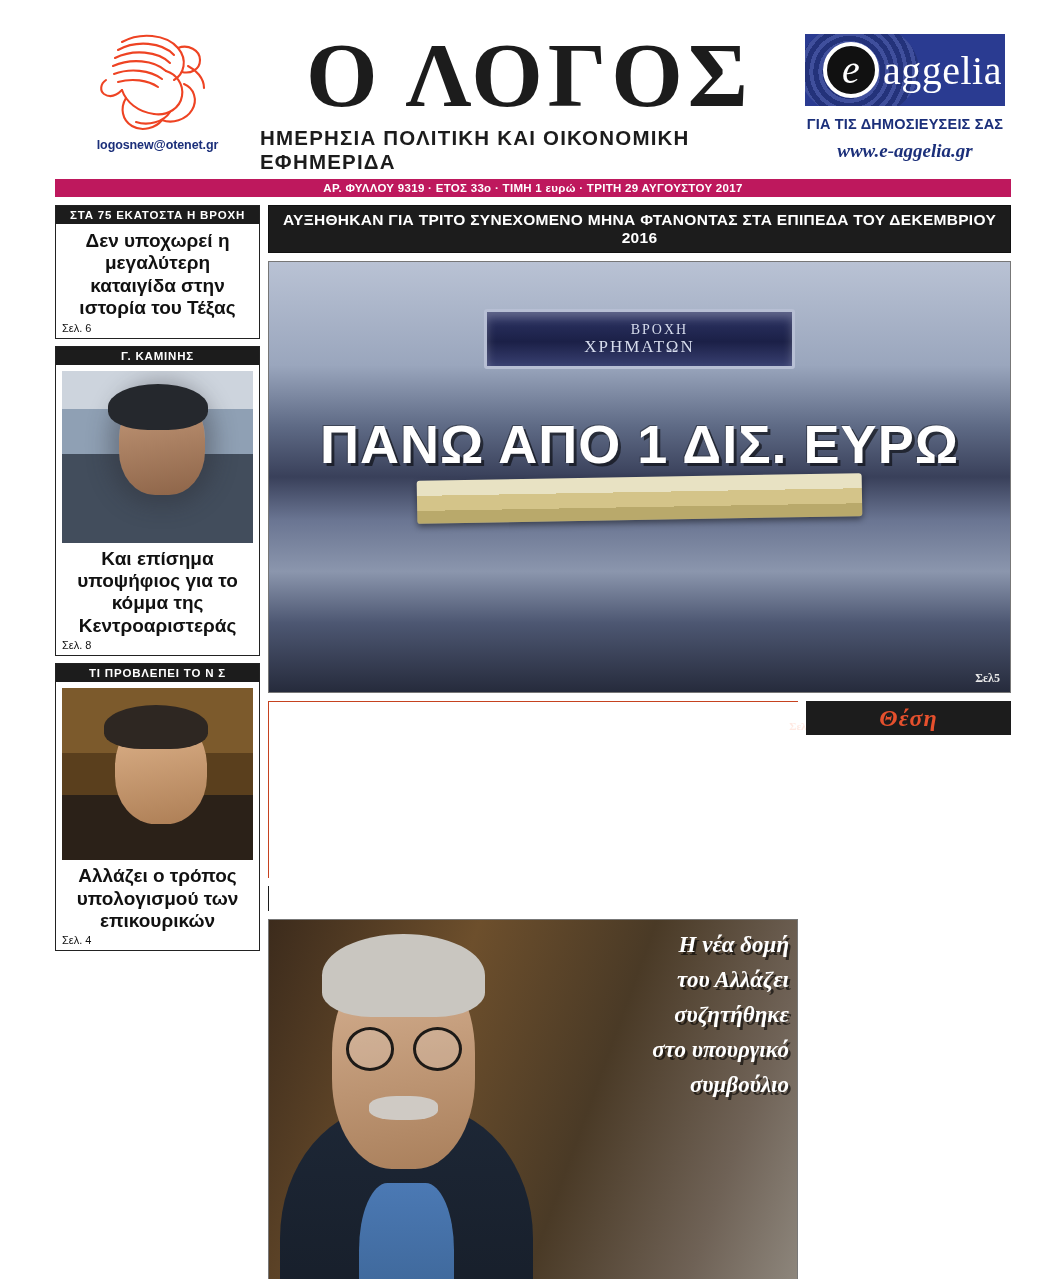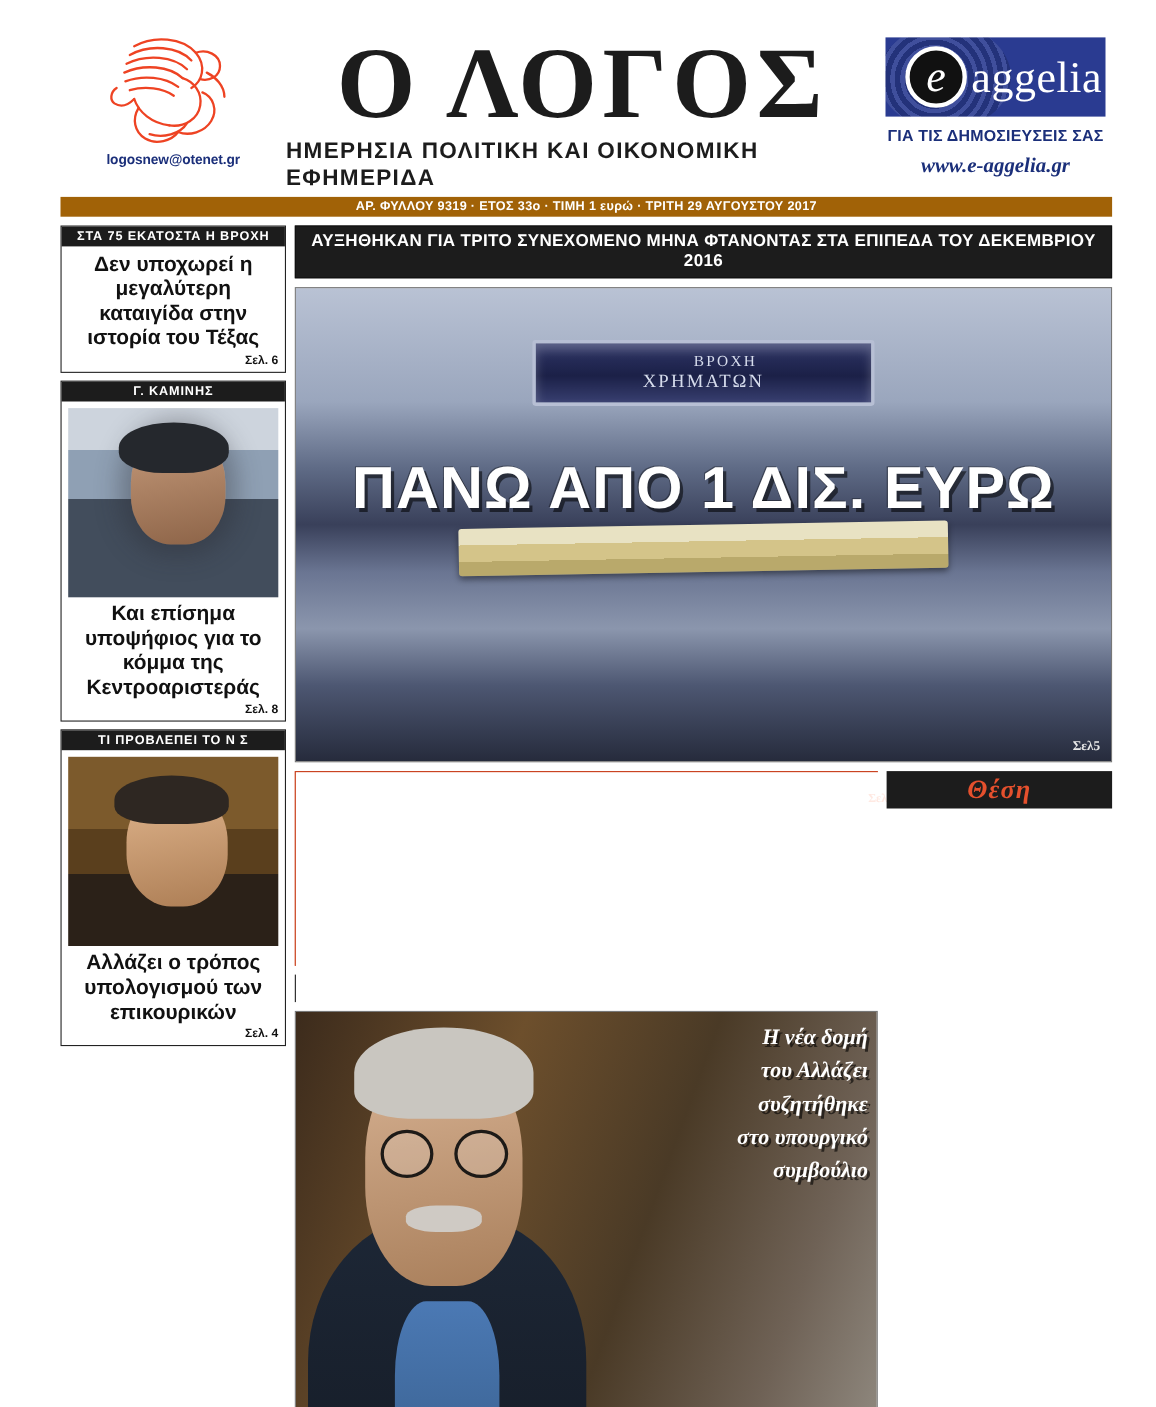--- a/index.html
+++ b/index.html
@@ -116,21 +116,21 @@
     font-style: italic;
     font-weight: bold;
     font-size: 19px;
     color: #1b2f7a;
     margin-top: 8px;
   }
 
   
   .datebar {
     height: 18px;
-    background: #a16207;
+    background: #be185d;
     display: flex;
     align-items: center;
     justify-content: center;
     margin-top: 6px;
   }
   .datebar span {
     font-size: 11.5px;
     font-weight: bold;
     color: #ffffff;
     letter-spacing: 0.3px;
@@ -169,22 +169,22 @@
   }
   .teaser-head {
     font-size: 19px;
     font-weight: bold;
     line-height: 1.18;
     text-align: center;
     color: #111;
   }
   .teaser-page {
     font-size: 11px;
-    font-weight: bold;
-    text-align: right;
+    font-weight: normal;
+    text-align: left;
     color: #111;
     margin-top: 2px;
   }
   .teaser-photo {
     width: 100%;
     height: 172px;
     margin-bottom: 5px;
     background: #8a8a8a;
     position: relative;
     overflow: hidden;
@@ -416,21 +416,21 @@
   }
   .edu-title {
     position: absolute;
     right: 8px; top: 8px;
     width: 47%;
     text-align: right;
     color: #fff;
     font-family: "Liberation Serif", serif;
     font-style: italic;
     font-weight: bold;
-    font-size: 20px;
+    font-size: 23px;
     line-height: 1.52;
     text-shadow: 2.5px 2.5px 0 rgba(0,0,0,.6);
   }
   .edu-page {
     position: absolute; right: 8px; bottom: 6px;
     background: #d8d8d8;
     border: 1px solid #555;
     font-size: 10px; font-weight: normal; color: #111;
     padding: 14px 5px;
     font-family: "Liberation Serif", serif;

